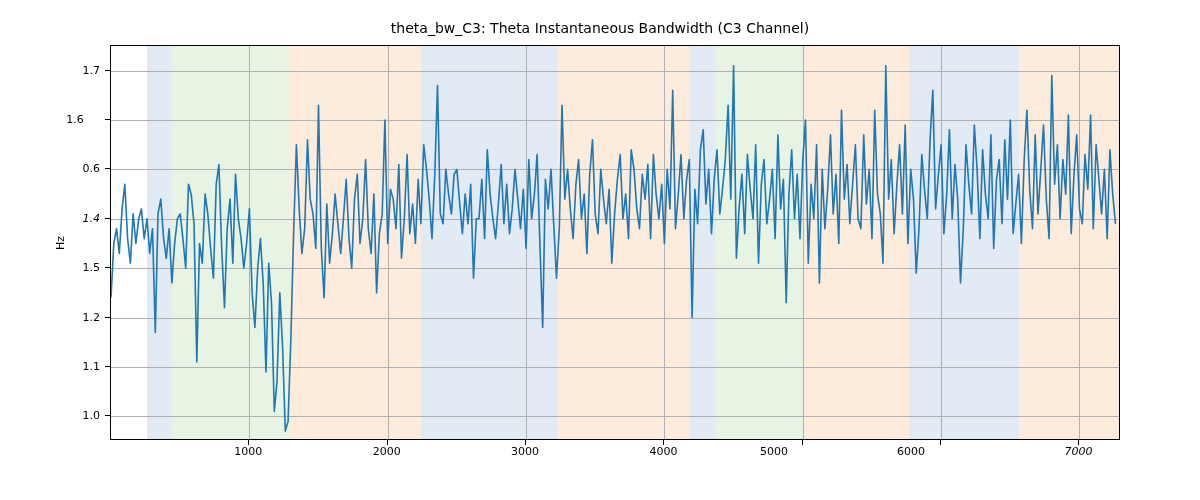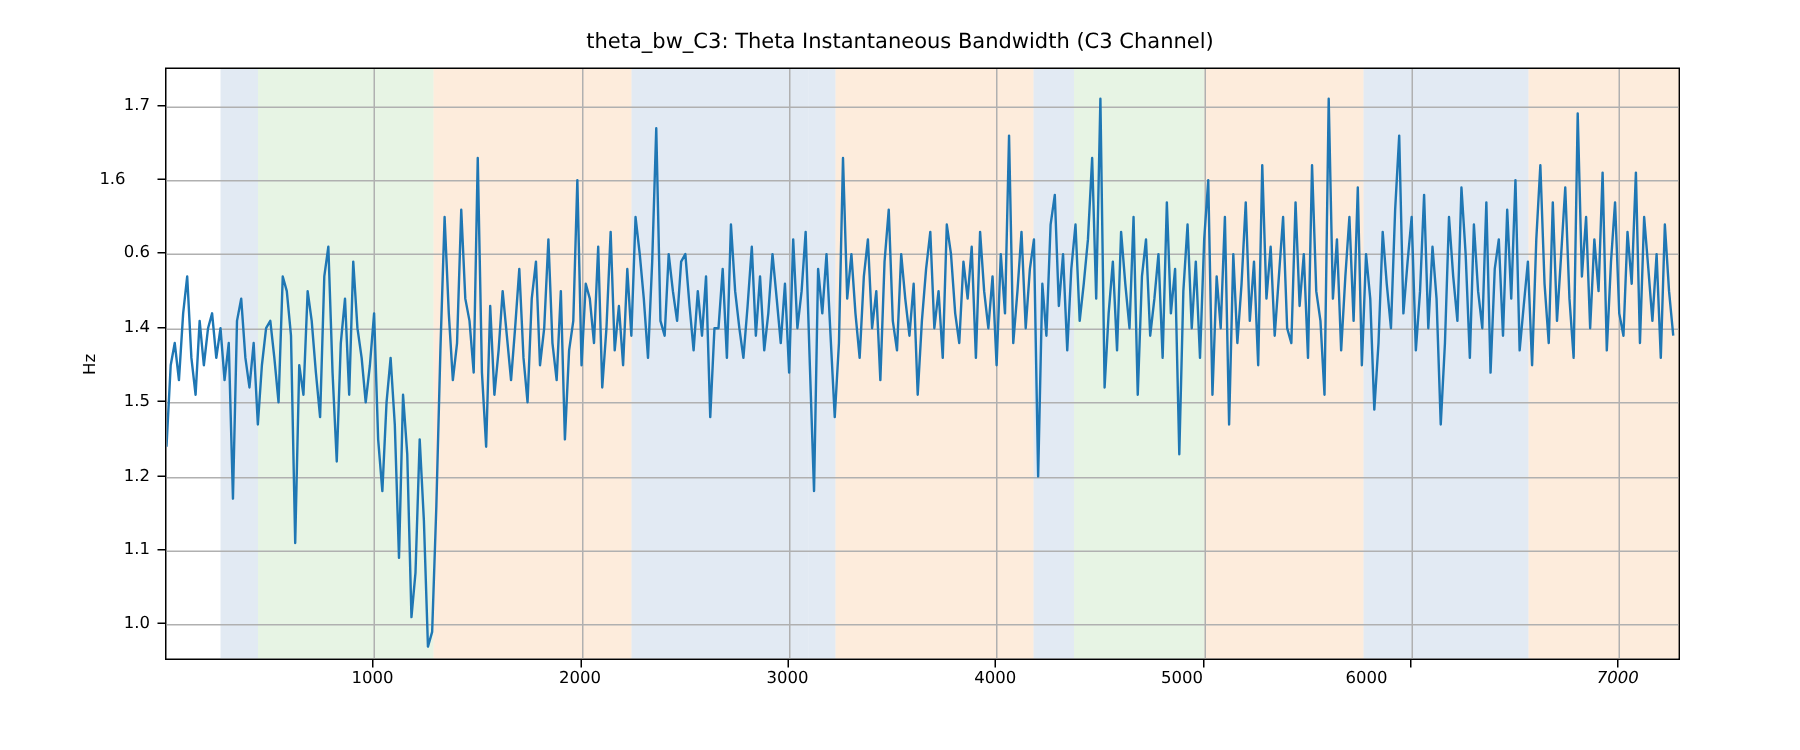--- a/index.html
+++ b/index.html
@@ -155,37 +155,37 @@
     <div id="xticks-layer">
         <div class="tickmark-x" style="left: 138.356px;"></div>
         <div class="tick-x" style="left: 138.356px;">1000</div>
         <div class="tickmark-x" style="left: 276.712px;"></div>
         <div class="tick-x" style="left: 276.712px;">2000</div>
         <div class="tickmark-x" style="left: 415.068px;"></div>
         <div class="tick-x" style="left: 415.068px;">3000</div>
         <div class="tickmark-x" style="left: 553.425px;"></div>
         <div class="tick-x" style="left: 553.425px;">4000</div>
         <div class="tickmark-x" style="left: 691.781px;"></div>
-        <div class="tick-x" style="left: 678px;">5000</div>
+        <div class="tick-x" style="left: 664px;">5000</div>
         <div class="tickmark-x" style="left: 830.137px;"></div>
         <div class="tick-x" style="left: 801px;">6000</div>
         <div class="tickmark-x" style="left: 968.493px;"></div>
         <div class="tick-x" style="left: 968.493px; font-style: italic;">7000</div>
       </div>
     <div id="yticks-layer">
         <div class="tickmark-y" style="top: 370.312px;"></div>
         <div class="tick-y" style="top: 370px;">1.0</div>
         <div class="tickmark-y" style="top: 320.937px;"></div>
         <div class="tick-y" style="top: 320.937px;">1.1</div>
         <div class="tickmark-y" style="top: 271.562px;"></div>
         <div class="tick-y" style="top: 271.562px;">1.2</div>
         <div class="tickmark-y" style="top: 222.187px;"></div>
         <div class="tick-y" style="top: 222.187px;">1.5</div>
         <div class="tickmark-y" style="top: 172.812px;"></div>
-        <div class="tick-y" style="top: 172.812px;">1.4</div>
+        <div class="tick-y" style="top: 172.812px; font-style: italic;">1.4</div>
         <div class="tickmark-y" style="top: 123.438px;"></div>
         <div class="tick-y" style="top: 123.438px;">0.6</div>
         <div class="tickmark-y" style="top: 74.0625px;"></div>
         <div class="tick-y" style="top: 74.0625px; text-align: center;">1.6</div>
         <div class="tickmark-y" style="top: 24.6875px;"></div>
         <div class="tick-y" style="top: 24.6875px;">1.7</div>
       </div>
 
     <div class="ylabel">Hz</div>
   </div>

